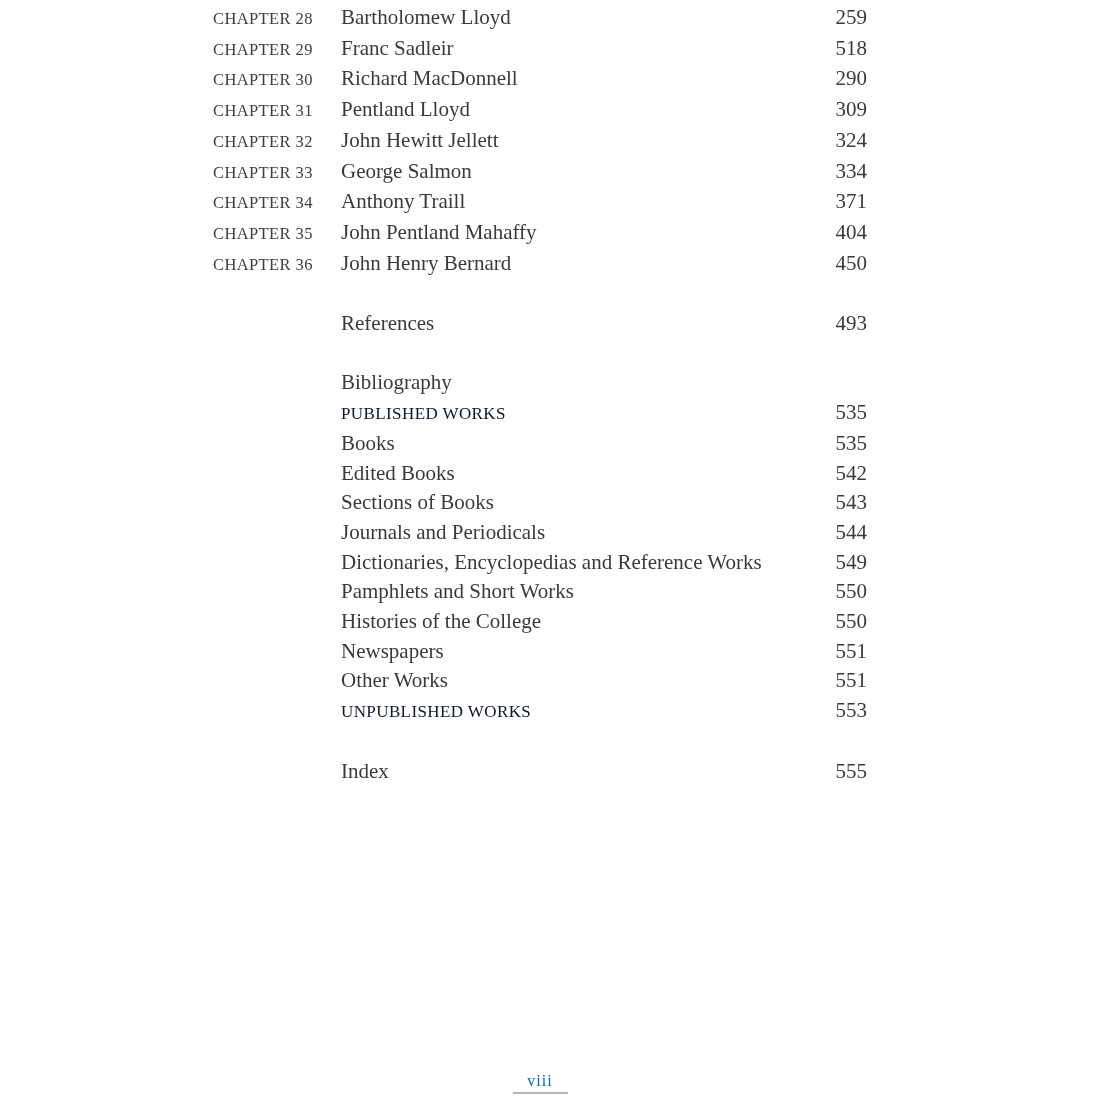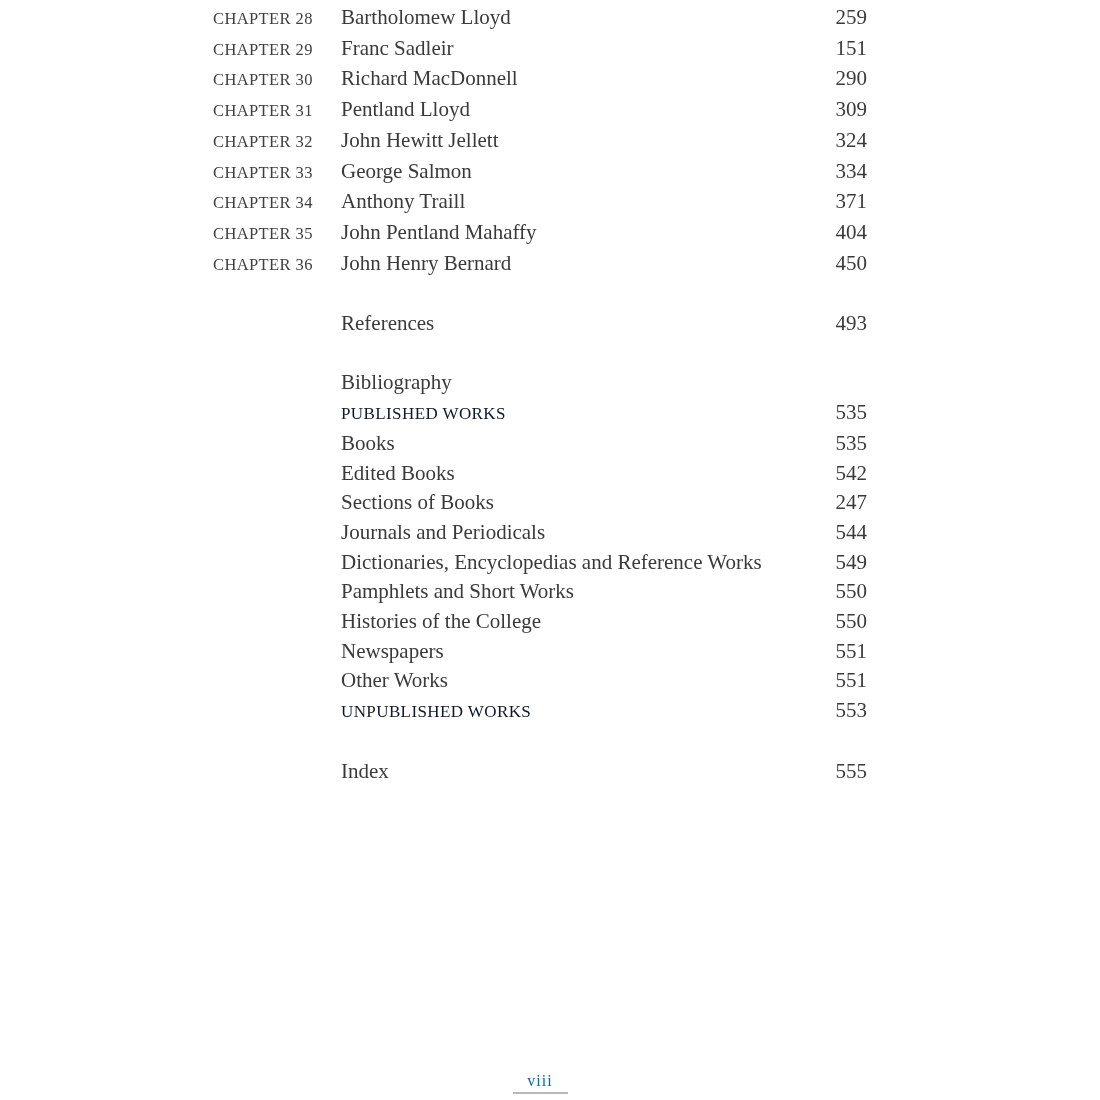--- a/index.html
+++ b/index.html
@@ -85,21 +85,21 @@
   <main class="toc">
 
     <div class="row">
       <span class="chap-label">CHAPTER 28</span>
       <span class="title">Bartholomew Lloyd</span>
       <span class="pagenum">259</span>
     </div>
     <div class="row">
       <span class="chap-label">CHAPTER 29</span>
       <span class="title">Franc Sadleir</span>
-      <span class="pagenum">151</span>
+      <span class="pagenum">518</span>
     </div>
     <div class="row">
       <span class="chap-label">CHAPTER 30</span>
       <span class="title">Richard MacDonnell</span>
       <span class="pagenum">290</span>
     </div>
     <div class="row">
       <span class="chap-label">CHAPTER 31</span>
       <span class="title">Pentland Lloyd</span>
       <span class="pagenum">309</span>
@@ -146,21 +146,21 @@
     <div class="row indent">
       <span class="title">Books</span>
       <span class="pagenum">535</span>
     </div>
     <div class="row indent">
       <span class="title">Edited Books</span>
       <span class="pagenum">542</span>
     </div>
     <div class="row indent">
       <span class="title">Sections of Books</span>
-      <span class="pagenum">247</span>
+      <span class="pagenum">543</span>
     </div>
     <div class="row indent">
       <span class="title">Journals and Periodicals</span>
       <span class="pagenum">544</span>
     </div>
     <div class="row indent">
       <span class="title">Dictionaries, Encyclopedias and Reference Works</span>
       <span class="pagenum">549</span>
     </div>
     <div class="row indent">

